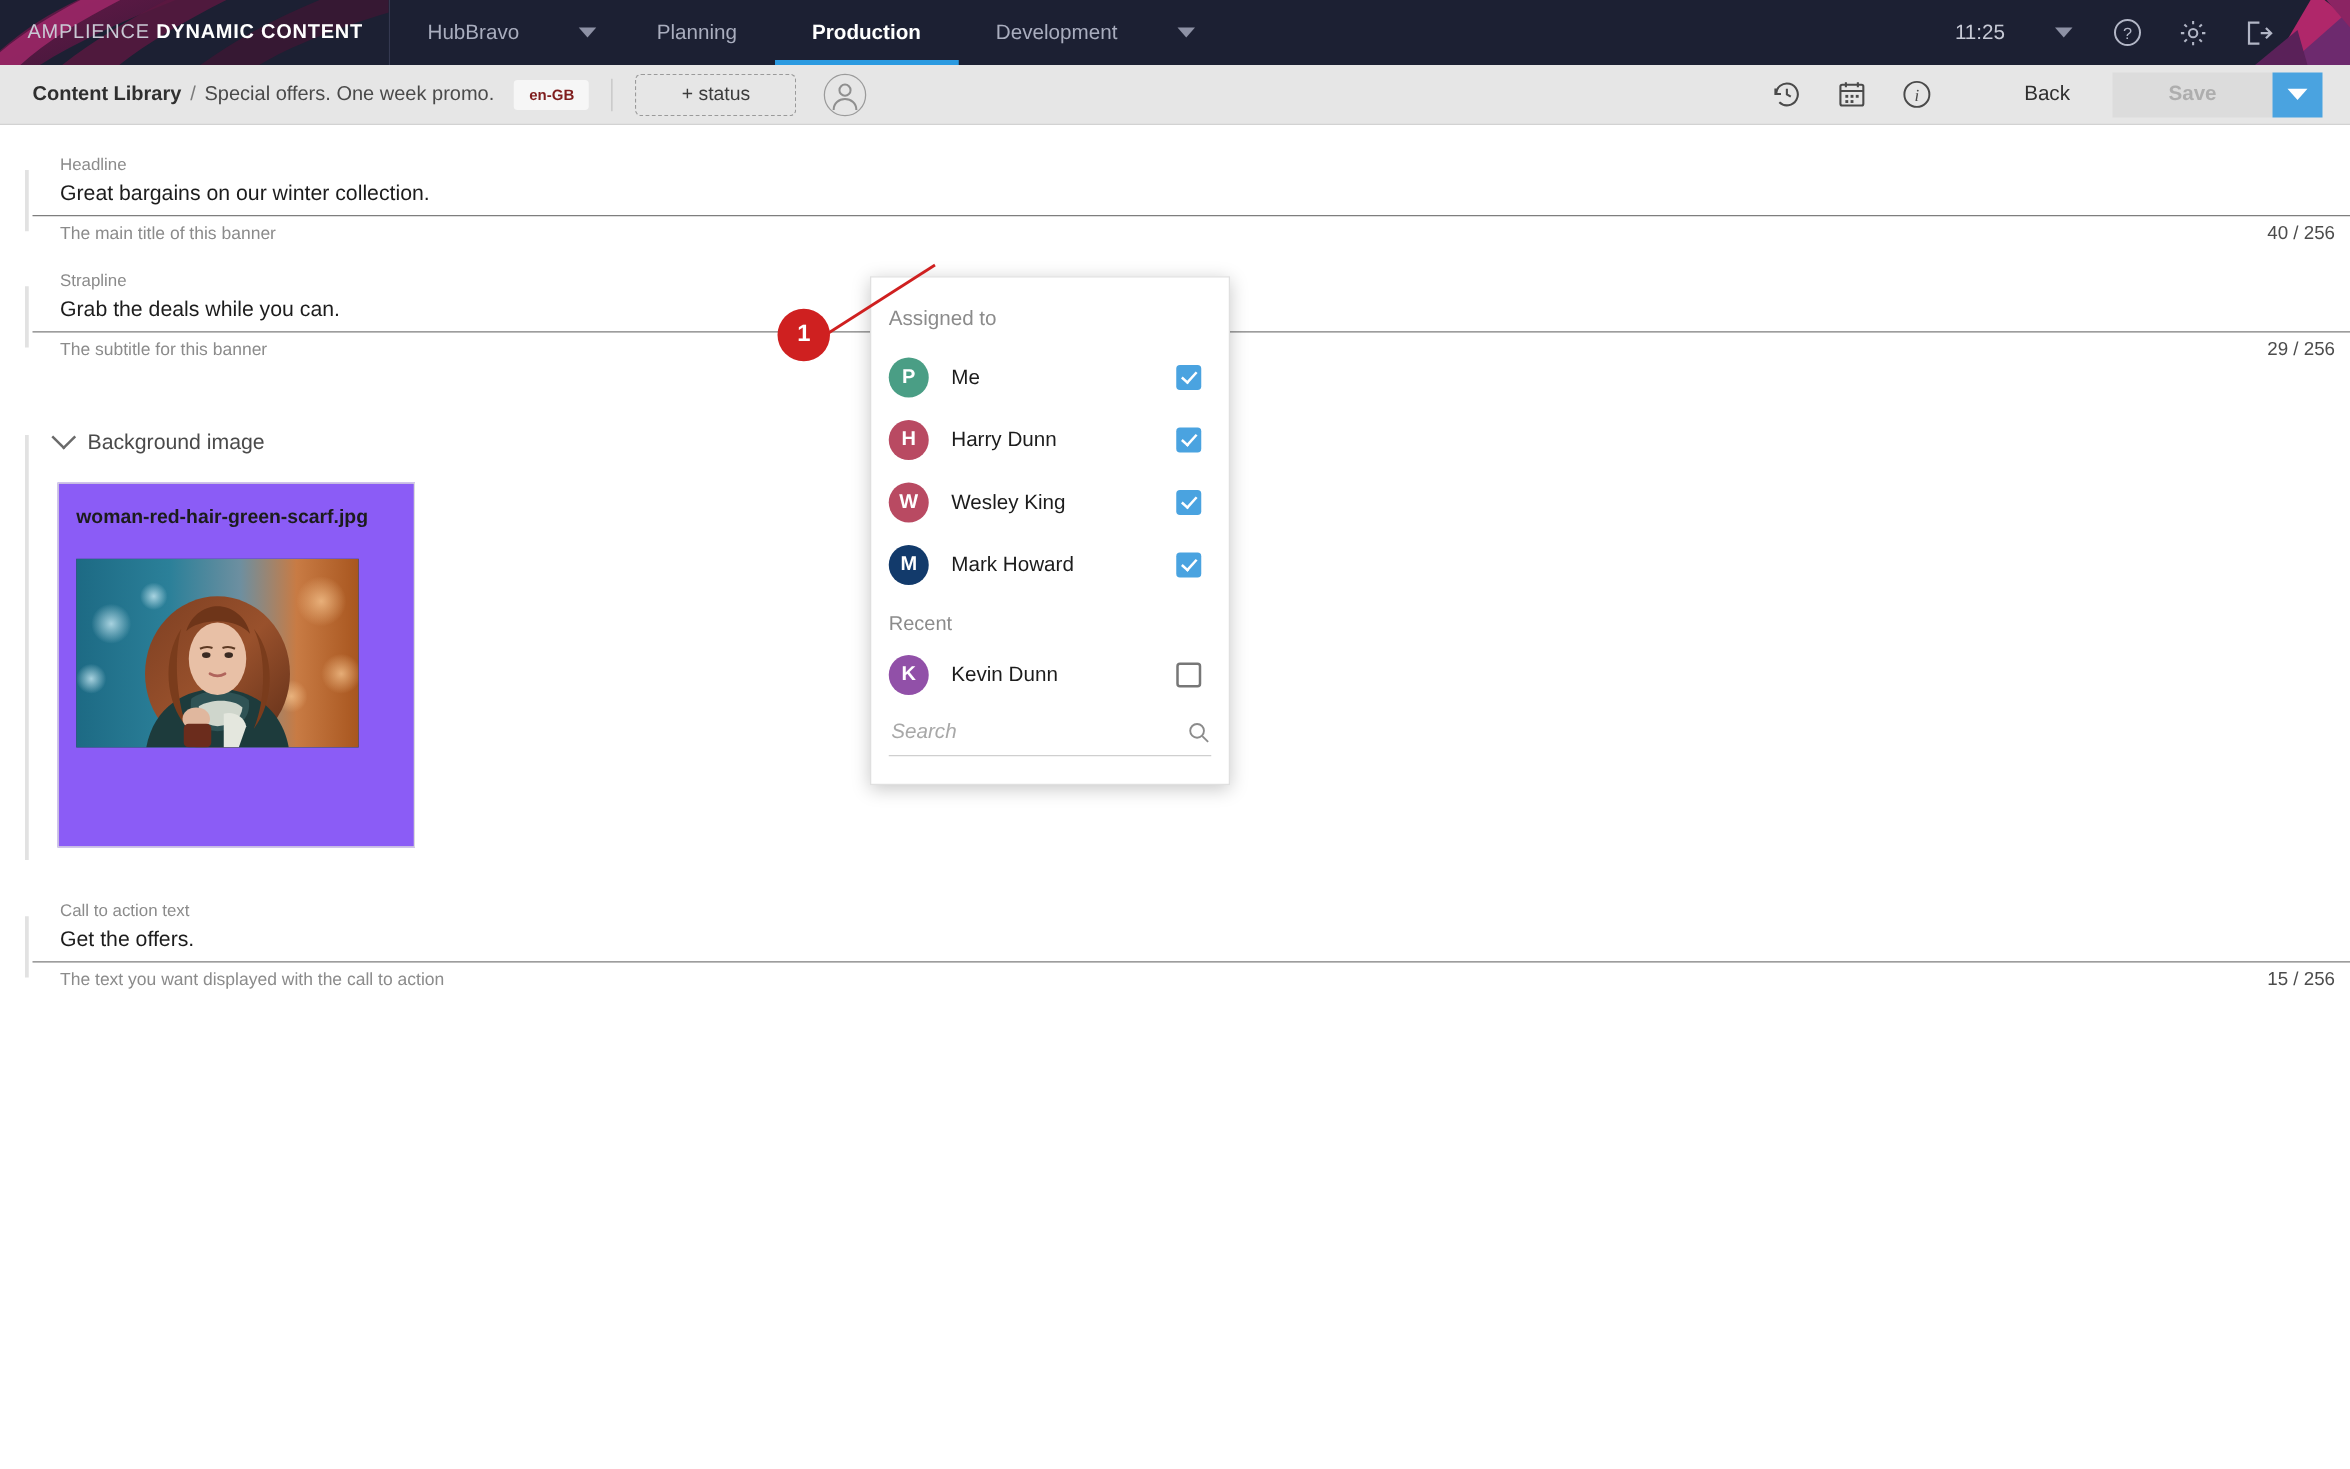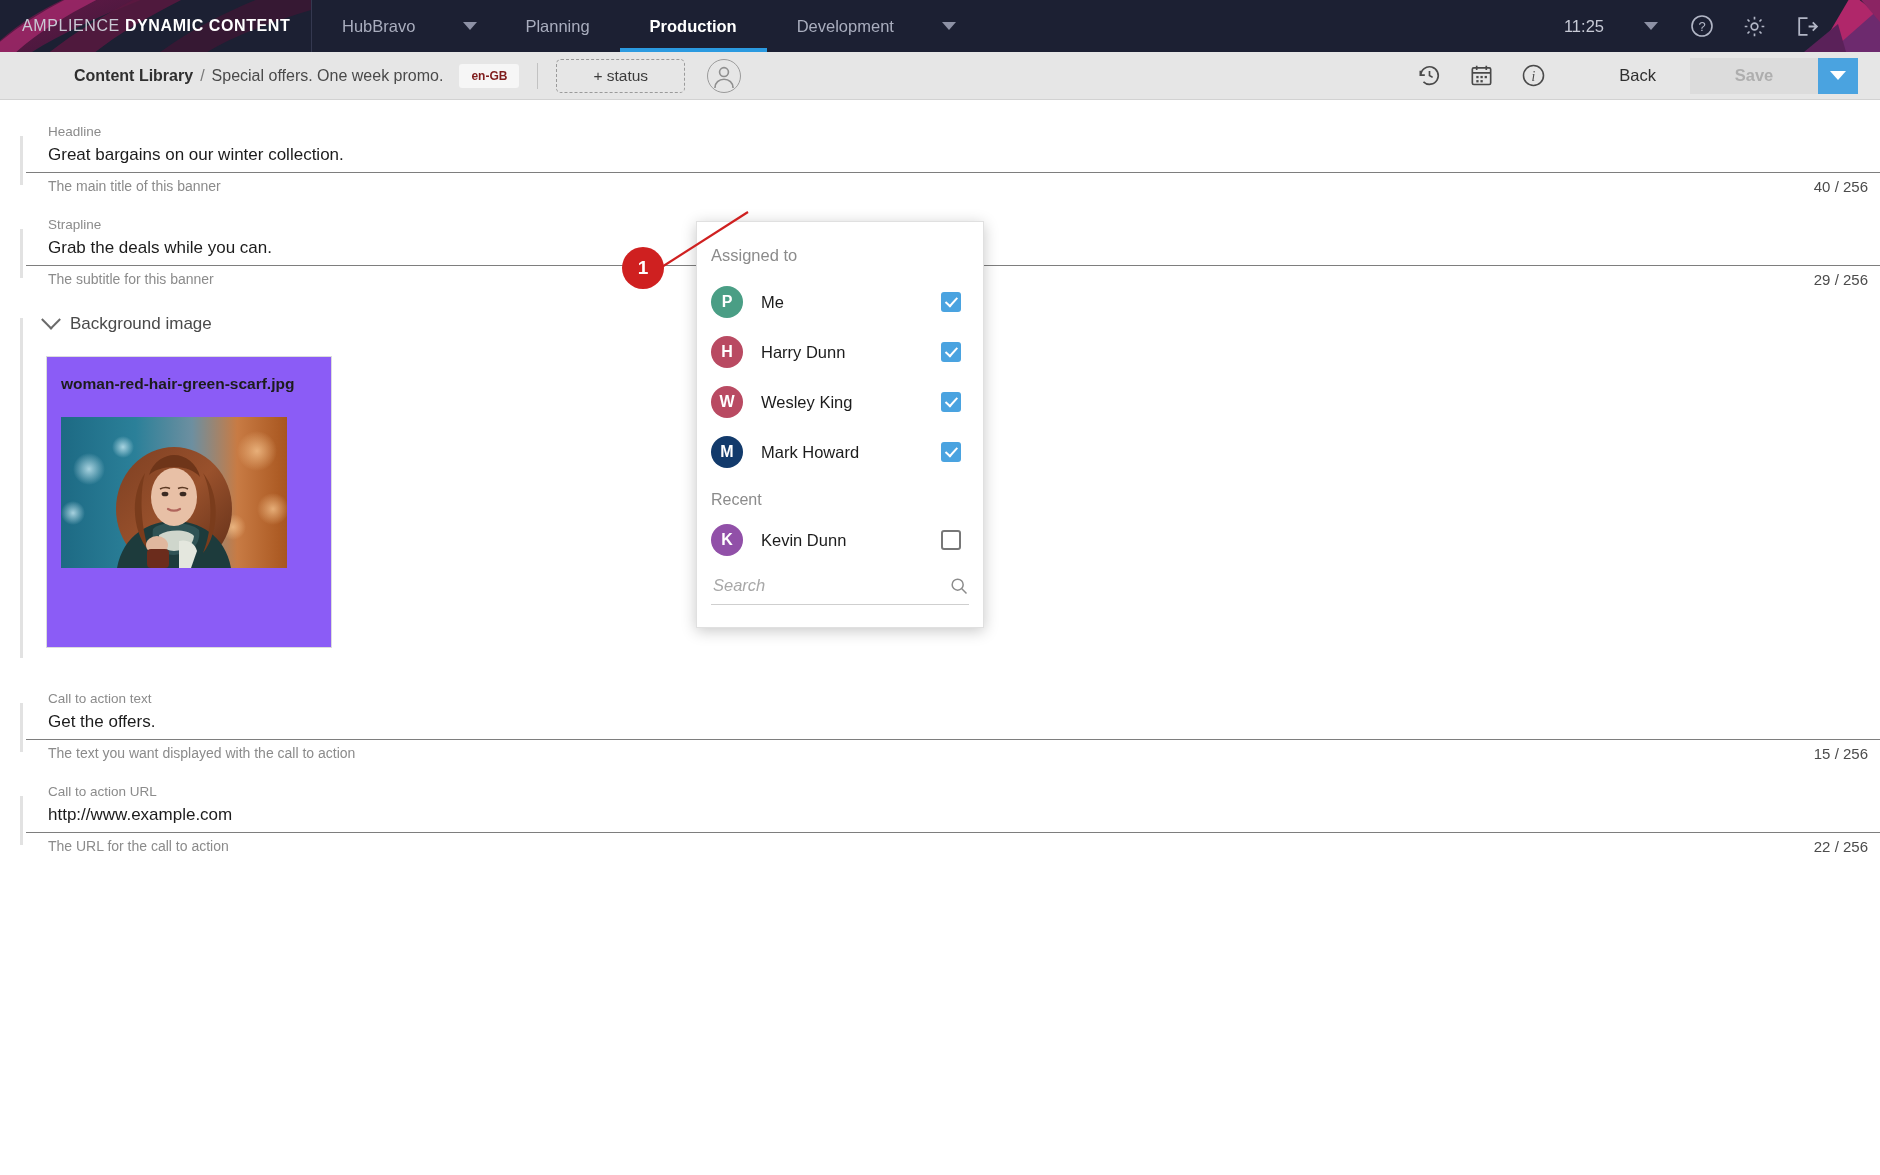--- a/index.html
+++ b/index.html
@@ -91,21 +91,21 @@
   
   .subbar {
     position: relative;
     height: 48px;
     background: #e6e6e6;
     border-bottom: 1px solid #d2d2d2;
     display: flex;
     align-items: center;
     padding: 0 22px 0 26px;
   }
-  .crumb-root { font-size: 16px; font-weight: 700; color: #2f2f2f; margin-left: 48px; }
+  .crumb-root { font-size: 16px; font-weight: 700; color: #2f2f2f; }
   .crumb-sep  { font-size: 16px; color: #7b7b7b; margin: 0 7px; }
   .crumb-leaf { font-size: 16px; color: #4a4a4a; }
   .locale-chip {
     margin-left: 16px;
     background: #f6f6f6;
     border-radius: 3px;
     padding: 5px 12px;
     font-size: 12px;
     font-weight: 700;
     color: #7f1d1d;
@@ -427,21 +427,21 @@
     <div class="fld-label">Strapline</div>
     <div class="fld-input-row">
       <div class="fld-value" contenteditable="false" style="">Grab the deals while you can.</div>
     </div>
     <div class="fld-foot">
       <div class="fld-help">The subtitle for this banner</div>
       <div class="fld-count">29 / 256</div>
     </div>
   </div>
 
-  <div style="margin-top:26px; position:relative;">
+  <div style="margin-top:56px; position:relative;">
     <div style="position:absolute;left:20px;top:4px;bottom:-10px;width:3px;background:#e2e2e2;"></div>
     <div class="section-head">
       <span class="chev"></span>
       <span>Background image</span>
     </div>
 
     <div class="img-card">
       <div class="img-name">woman-red-hair-green-scarf.jpg</div>
       <div class="thumb">
         <svg width="226" height="151" viewBox="0 0 226 151">
@@ -508,30 +508,20 @@
     <div class="fld-label">Call to action text</div>
     <div class="fld-input-row">
       <div class="fld-value" contenteditable="false" style="">Get the offers.</div>
     </div>
     <div class="fld-foot">
       <div class="fld-help">The text you want displayed with the call to action</div>
       <div class="fld-count">15 / 256</div>
     </div>
   </div>
 
-  <div class="field" style="margin-top:22px;">
-    <div class="fld-label">Call to action URL</div>
-    <div class="fld-input-row">
-      <div class="fld-value" contenteditable="false" style="">http://www.example.com</div>
-    </div>
-    <div class="fld-foot">
-      <div class="fld-help">The URL for the call to action</div>
-      <div class="fld-count">22 / 256</div>
-    </div>
-  </div>
 
   <svg class="callout-line" width="140" height="80">
     <line x1="128" y1="2" x2="34" y2="62" stroke="#cf2020" stroke-width="2.2"></line>
   </svg>
   <div class="callout-badge">1</div>
 
   <div class="popover">
     <div class="pop-title">Assigned to</div>
 
     <div class="pop-row">

